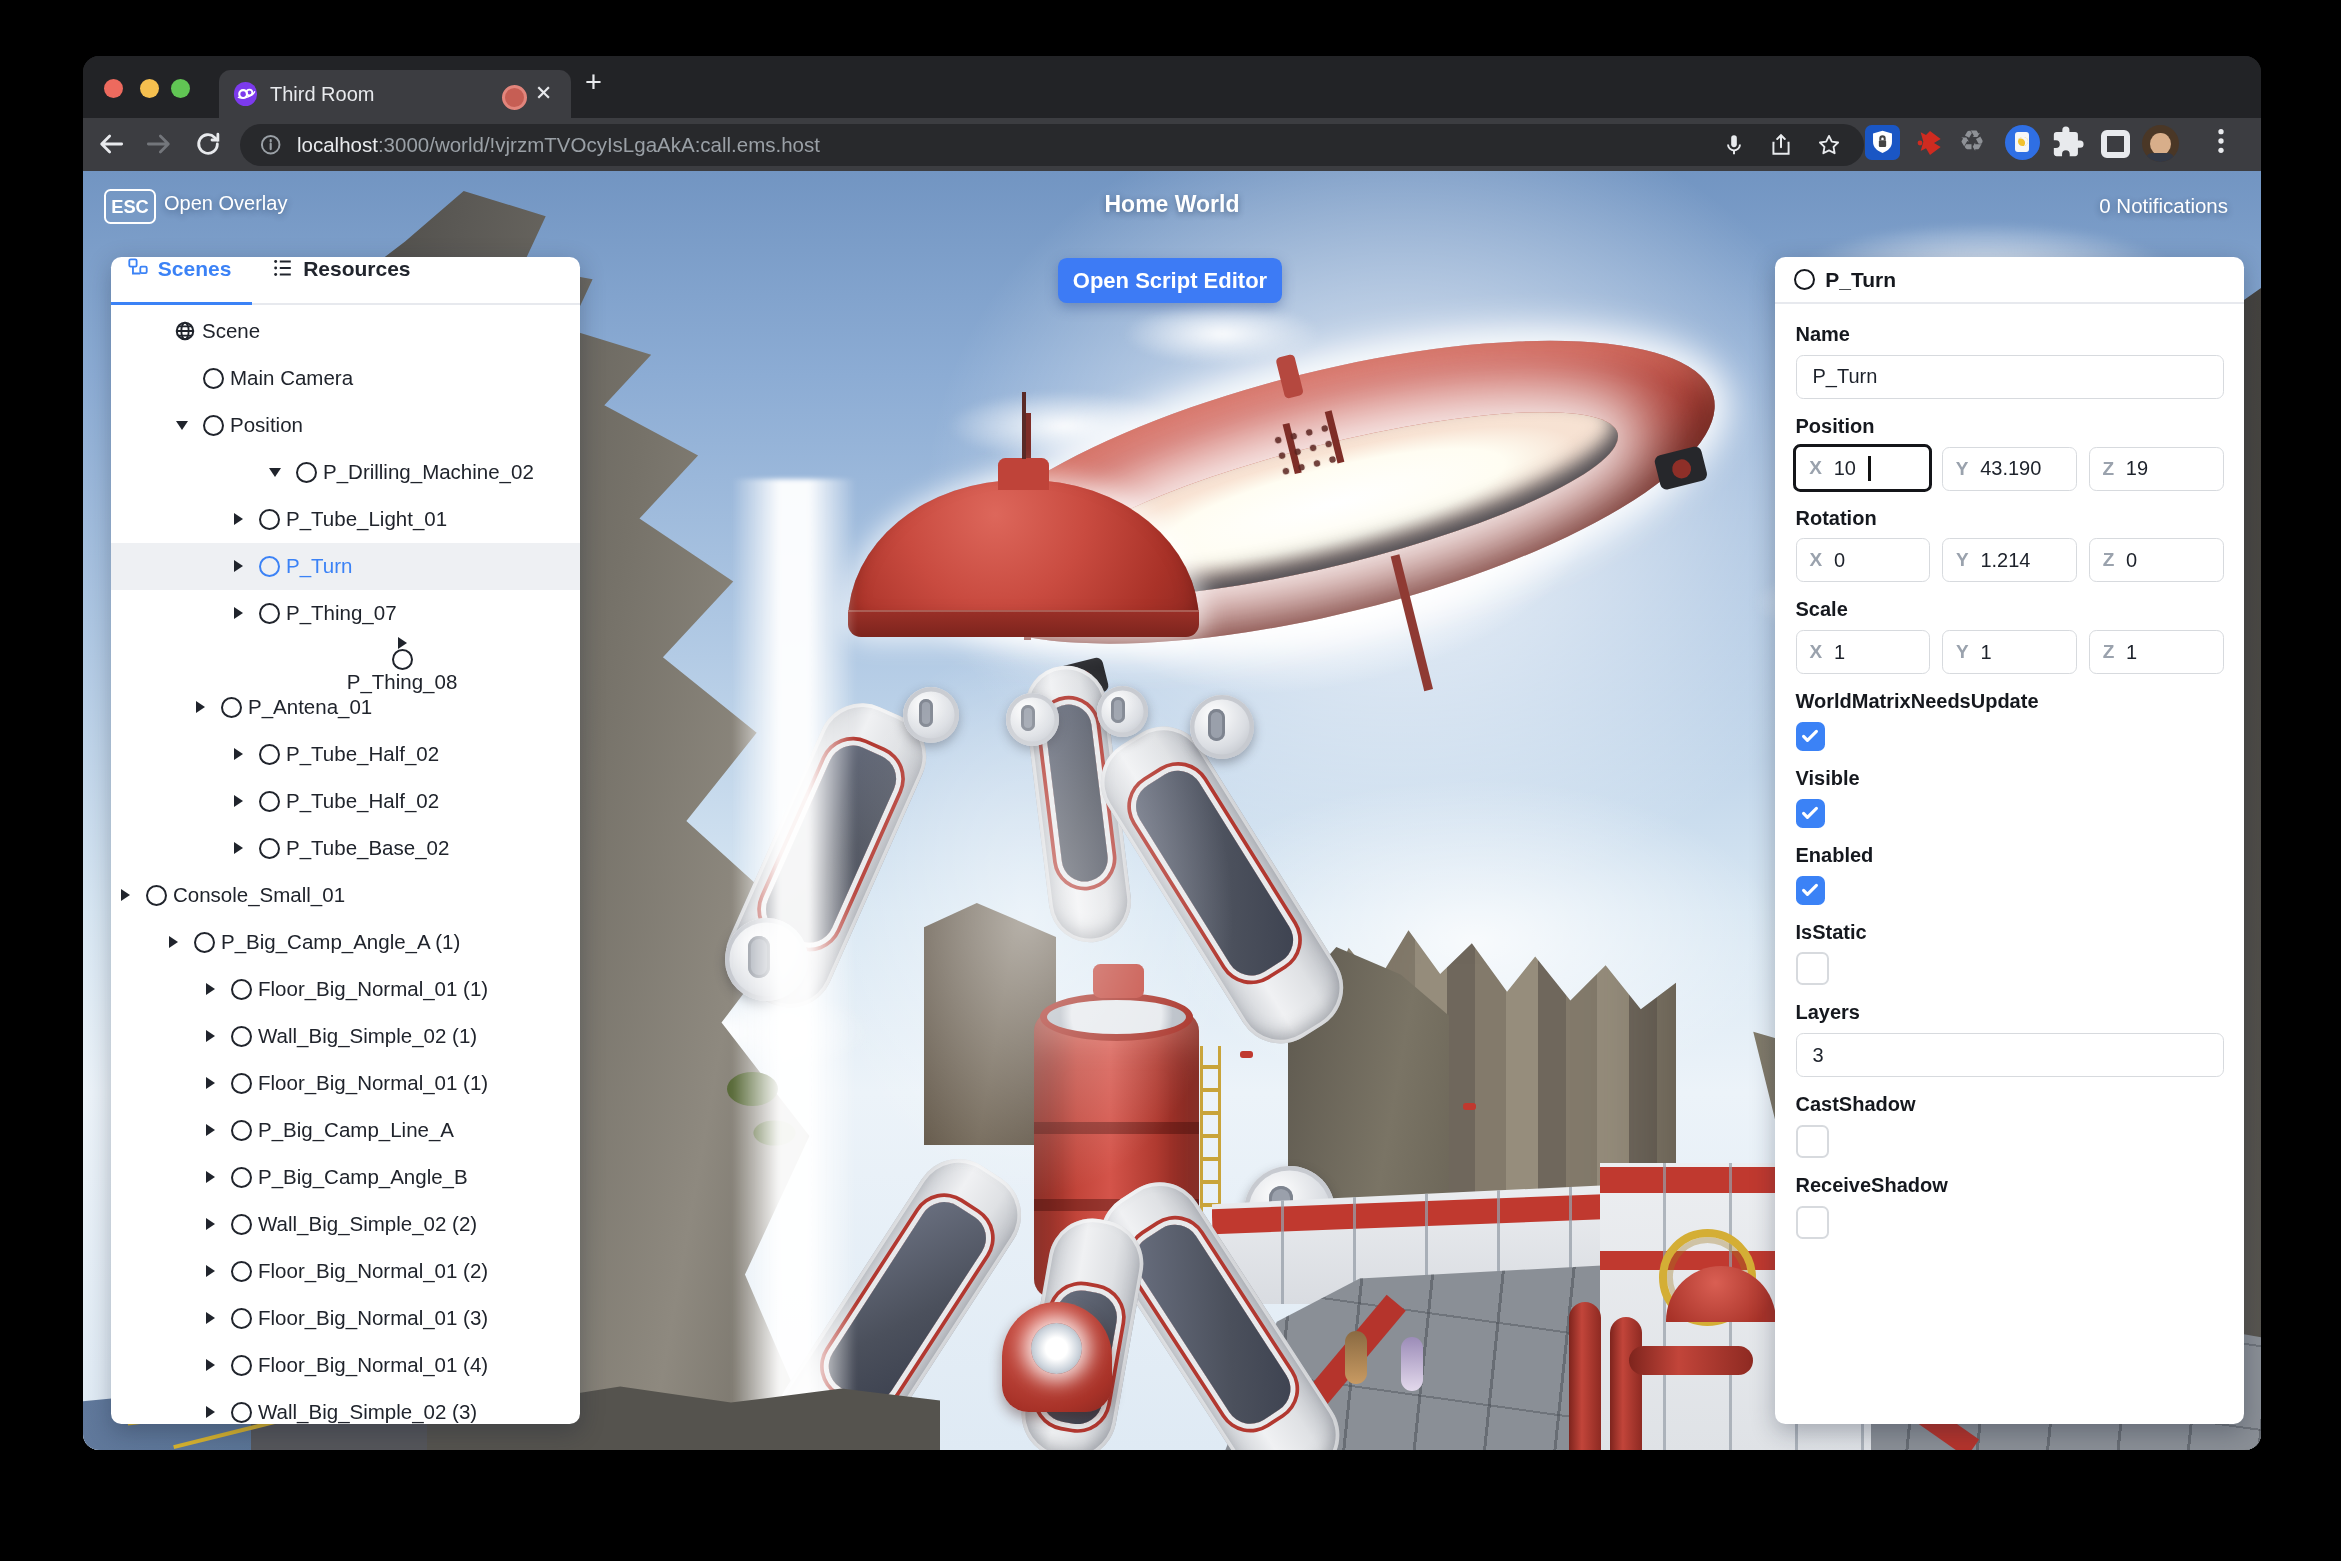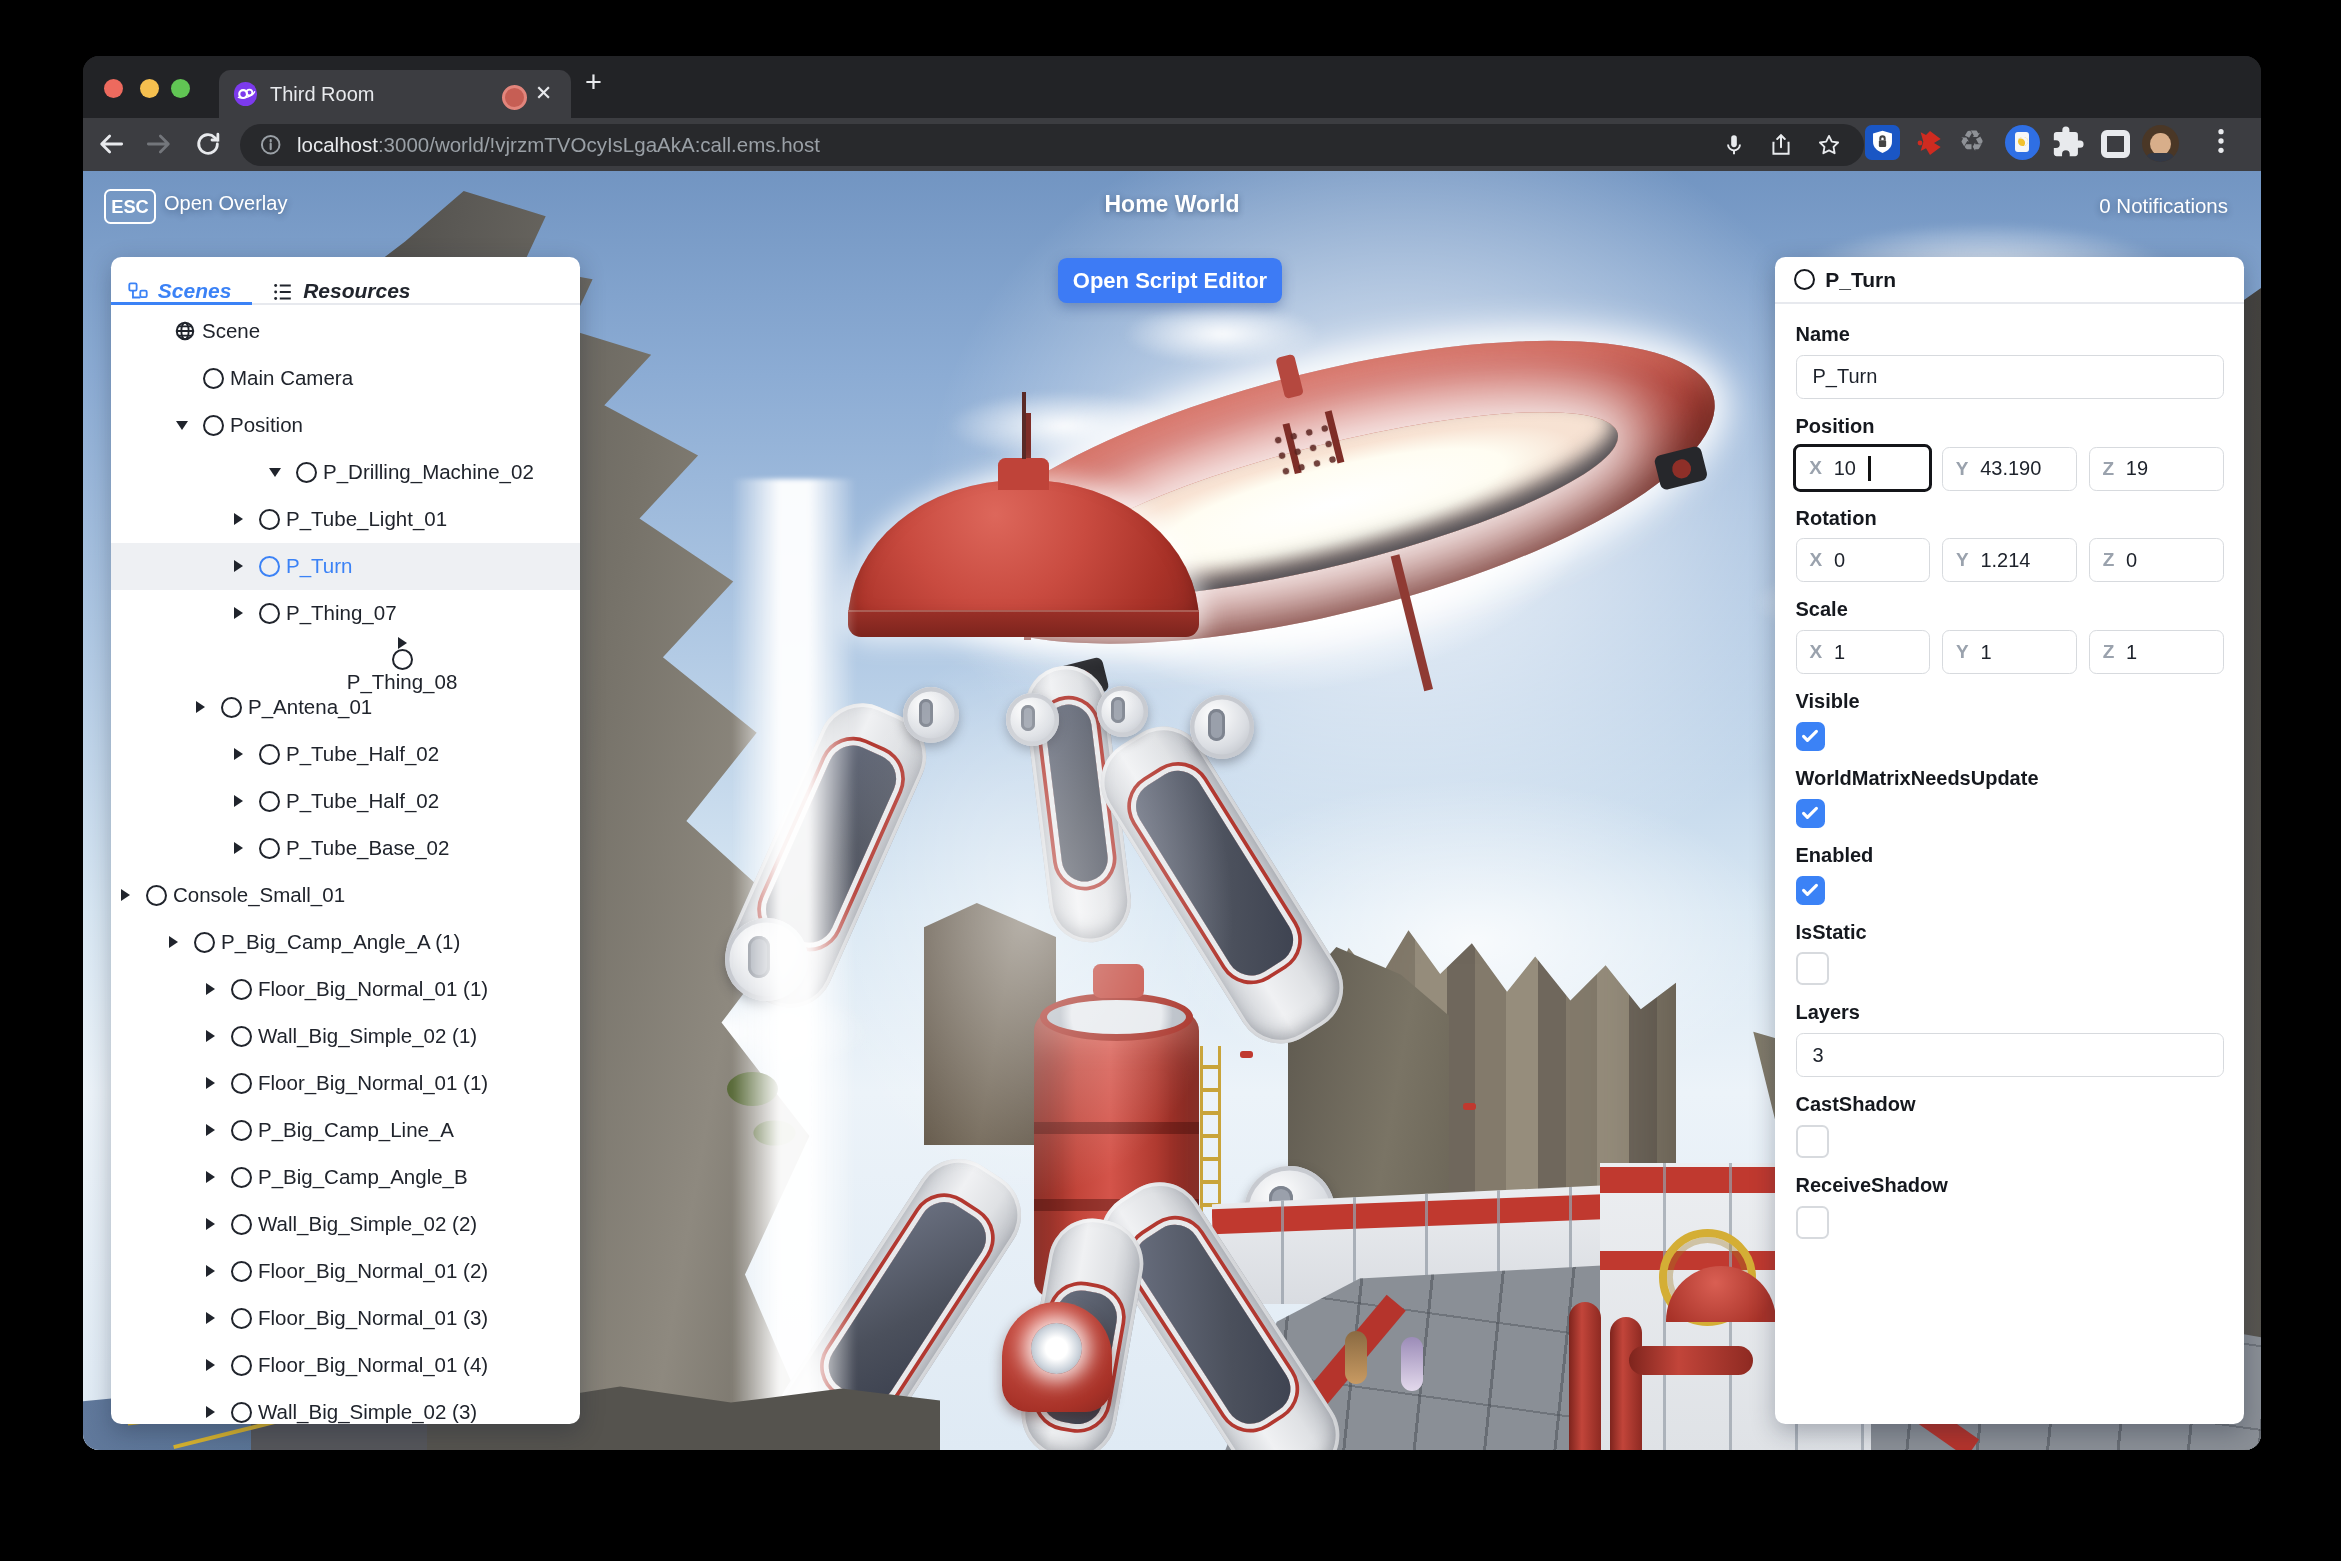--- a/index.html
+++ b/index.html
@@ -38,21 +38,21 @@
   #escbadge{left:21px;top:18.3px;width:48px;height:31px;border:2.2px solid #fff;border-radius:6.6px;
             color:#fff;font-size:18.3px;font-weight:600;text-align:center;line-height:31px;}
   #scripted{left:975px;top:87px;width:224px;height:45px;background:#3d7bf5;border-radius:8.8px;
             color:#fff;font-size:22px;font-weight:600;text-align:center;line-height:45px;
             box-shadow:0 4.4px 13px rgba(30,60,130,.35);}
   
   .panel{background:#fff;border-radius:10.3px;box-shadow:0 7.3px 25px rgba(20,30,50,.30);overflow:hidden;}
   #lpanel{left:28px;top:86px;width:469px;height:1167px;}
   #rpanel{left:1692px;top:86px;width:469px;height:1167px;}
   #ltabs{height:46px;border-bottom:2.2px solid #e7e9ee;display:flex;align-items:center;padding-left:16px;}
-  .ltab{display:flex;align-items:flex-end;gap:8.8px;font-size:21px;font-weight:600;height:100%;position:relative;font-style:italic;}
+  .ltab{display:flex;align-items:flex-start;gap:8.8px;font-size:21px;font-weight:600;height:100%;position:relative;}
   .ltab.on{color:#3b82f6;}
   .ltab.off{color:#21252d;margin-left:41px;}
   .ltab.on:after{content:"";position:absolute;left:-16px;right:-20.5px;bottom:-2.2px;height:2.9px;background:#3b82f6;}
   .trow{position:relative;display:flex;align-items:center;height:47px;font-size:20.5px;color:#20242c;}
   .trow.sel{background:#eef0f3;color:#3b82f6;}
   .caret{width:28px;display:flex;justify-content:center;}
   .caret i{width:0;height:0;}
   .caret.right i{border-left:9.5px solid #20242c;border-top:6.6px solid transparent;border-bottom:6.6px solid transparent;}
   .caret.down i{border-top:9.5px solid #20242c;border-left:6.6px solid transparent;border-right:6.6px solid transparent;}
   .nodeic{width:34px;display:flex;justify-content:center;}
@@ -617,36 +617,36 @@
                   <span class="axis">Y</span>
                   <span>1</span>
                 </div>
                 <div class="vbox">
                   <span class="axis">Z</span>
                   <span>1</span>
                 </div>
               </div>
             </div>
             <div class="sect">
+              <div class="plabel">WorldMatrixNeedsUpdate</div>
+              <div class="cbox ck">
+                <svg viewBox="0 0 24 24" width="22" height="22">
+                  <path d="M5 12.5l4.2 4.3L19 7" stroke="#fff" stroke-width="3.4" fill="none" stroke-linecap="round" stroke-linejoin="round"></path>
+                </svg>
+              </div>
+            </div>
+            <div class="sect">
               <div class="plabel">Visible</div>
               <div class="cbox ck">
                 <svg viewBox="0 0 24 24" width="22" height="22">
                   <path d="M5 12.5l4.2 4.3L19 7" stroke="#fff" stroke-width="3.4" fill="none" stroke-linecap="round" stroke-linejoin="round"></path>
                 </svg>
               </div>
             </div>
             <div class="sect">
-              <div class="plabel">WorldMatrixNeedsUpdate</div>
-              <div class="cbox ck">
-                <svg viewBox="0 0 24 24" width="22" height="22">
-                  <path d="M5 12.5l4.2 4.3L19 7" stroke="#fff" stroke-width="3.4" fill="none" stroke-linecap="round" stroke-linejoin="round"></path>
-                </svg>
-              </div>
-            </div>
-            <div class="sect">
               <div class="plabel">Enabled</div>
               <div class="cbox ck">
                 <svg viewBox="0 0 24 24" width="22" height="22">
                   <path d="M5 12.5l4.2 4.3L19 7" stroke="#fff" stroke-width="3.4" fill="none" stroke-linecap="round" stroke-linejoin="round"></path>
                 </svg>
               </div>
             </div>
             <div class="sect">
               <div class="plabel">IsStatic</div>
               <div class="cbox un"></div>

